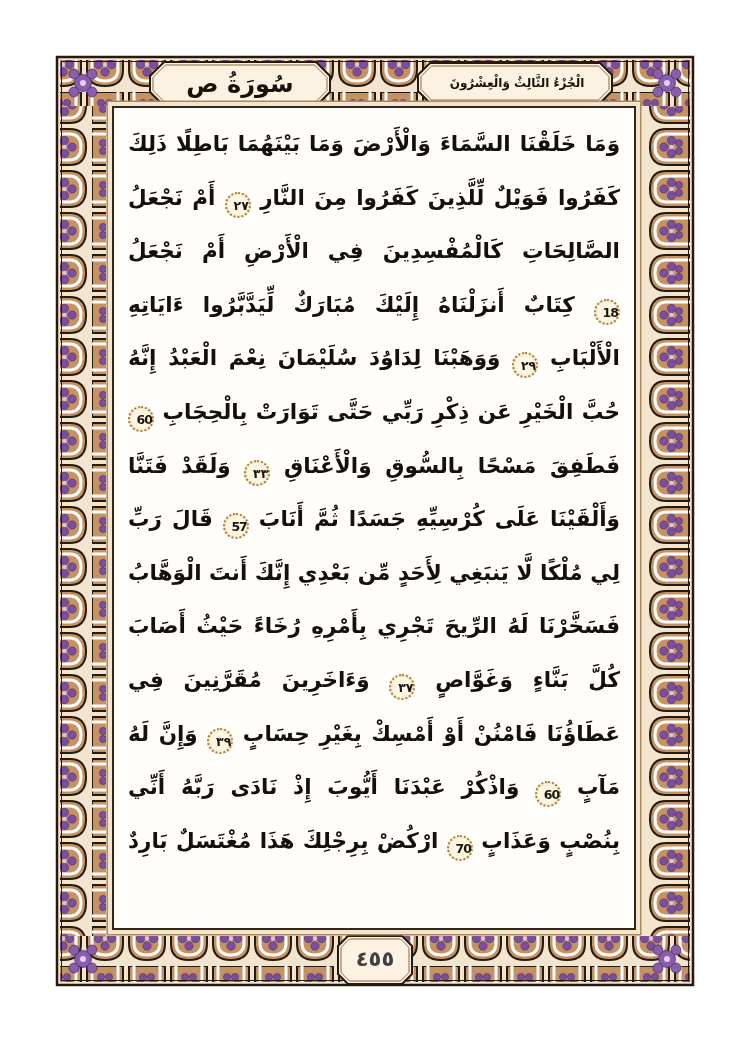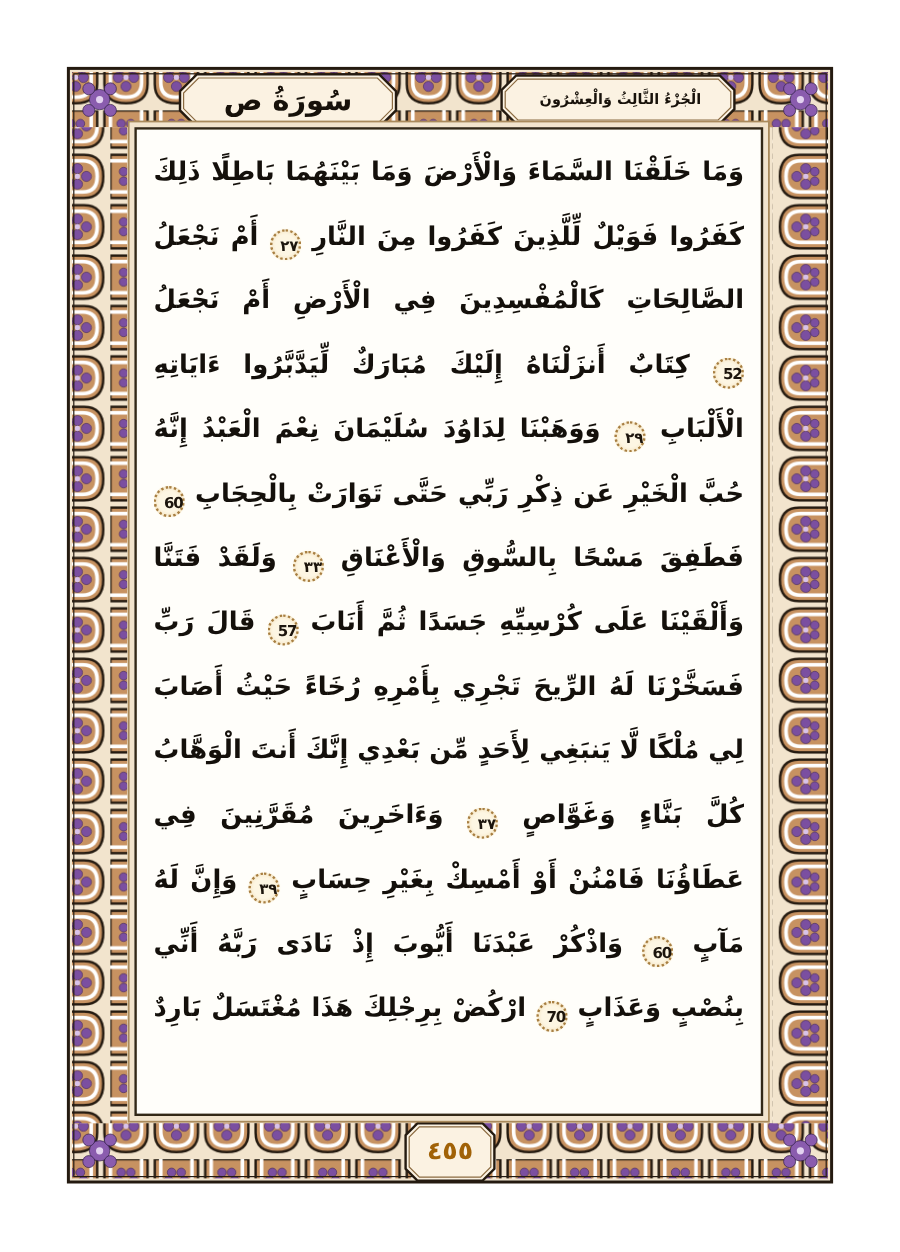--- a/index.html
+++ b/index.html
@@ -9,21 +9,21 @@
   }
   .frame-svg{position:absolute;left:0;top:0;width:750px;height:1043px;}
   .cartouche-label{
     position:absolute;text-align:center;color:#17110a;font-weight:bold;
     font-family:"DejaVu Sans",sans-serif;direction:rtl;white-space:nowrap;overflow:hidden;
   }
   .juz-label{left:420px;top:63px;width:194px;height:40px;line-height:40px;font-size:12px;}
   .surah-label{left:150px;top:62px;width:180px;height:44px;line-height:44px;font-size:24px;}
   .page-number{
     position:absolute;left:338px;top:936px;width:74px;height:48px;line-height:46px;
-    text-align:center;font-size:21px;font-weight:bold;color:#a16207;
+    text-align:center;font-size:21px;font-weight:bold;color:#404040;
   }
   .textbox{
     position:absolute;left:112px;top:106px;width:524px;height:824px;box-sizing:border-box;
     background:#fffefa;border:2px solid #332817;
     box-shadow:0 0 0 4px #f2e4cd,0 0 0 5.5px #a98a5c;
     padding:9px 14px 7px 14px;
   }
   .qlines{width:100%;height:100%;}
   .qline{
     height:53.6px;line-height:53.6px;overflow:hidden;
@@ -162,27 +162,27 @@
   </svg>
 
   <div class="cartouche-label juz-label">الْجُزْءُ الثَّالِثُ وَالْعِشْرُونَ</div>
   <div class="cartouche-label surah-label">سُورَةُ ص</div>
 
   <div class="textbox">
     <div class="qlines" id="qlines">
         <div class="qline"><span>وَمَا خَلَقْنَا السَّمَاءَ وَالْأَرْضَ وَمَا بَيْنَهُمَا بَاطِلًا ذَلِكَ ظَنُّ الَّذِينَ</span></div>
         <div class="qline"><span>كَفَرُوا فَوَيْلٌ لِّلَّذِينَ كَفَرُوا مِنَ النَّارِ</span> <span class="vbadge">٢٧</span> <span>أَمْ نَجْعَلُ الَّذِينَ ءَامَنُوا وَعَمِلُوا</span></div>
         <div class="qline"><span>الصَّالِحَاتِ كَالْمُفْسِدِينَ فِي الْأَرْضِ أَمْ نَجْعَلُ الْمُتَّقِينَ كَالْفُجَّارِ</span></div>
-        <div class="qline"><span class="vbadge">52</span> <span>كِتَابٌ أَنزَلْنَاهُ إِلَيْكَ مُبَارَكٌ لِّيَدَّبَّرُوا ءَايَاتِهِ وَلِيَتَذَكَّرَ أُولُوا</span></div>
+        <div class="qline"><span class="vbadge">18</span> <span>كِتَابٌ أَنزَلْنَاهُ إِلَيْكَ مُبَارَكٌ لِّيَدَّبَّرُوا ءَايَاتِهِ وَلِيَتَذَكَّرَ أُولُوا</span></div>
         <div class="qline"><span>الْأَلْبَابِ</span> <span class="vbadge">٢٩</span> <span>وَوَهَبْنَا لِدَاوُدَ سُلَيْمَانَ نِعْمَ الْعَبْدُ إِنَّهُ أَوَّابٌ</span></div>
         <div class="qline"><span>حُبَّ الْخَيْرِ عَن ذِكْرِ رَبِّي حَتَّى تَوَارَتْ بِالْحِجَابِ</span> <span class="vbadge">60</span> </div>
         <div class="qline"><span>فَطَفِقَ مَسْحًا بِالسُّوقِ وَالْأَعْنَاقِ</span> <span class="vbadge">٣٣</span> <span>وَلَقَدْ فَتَنَّا سُلَيْمَانَ</span></div>
         <div class="qline"><span>وَأَلْقَيْنَا عَلَى كُرْسِيِّهِ جَسَدًا ثُمَّ أَنَابَ</span> <span class="vbadge">57</span> <span>قَالَ رَبِّ اغْفِرْ لِي وَهَبْ</span></div>
+        <div class="qline"><span>لِي مُلْكًا لَّا يَنبَغِي لِأَحَدٍ مِّن بَعْدِي إِنَّكَ أَنتَ الْوَهَّابُ</span> </div>
         <div class="qline"><span>فَسَخَّرْنَا لَهُ الرِّيحَ تَجْرِي بِأَمْرِهِ رُخَاءً حَيْثُ أَصَابَ</span>  </div>
-        <div class="qline"><span>لِي مُلْكًا لَّا يَنبَغِي لِأَحَدٍ مِّن بَعْدِي إِنَّكَ أَنتَ الْوَهَّابُ</span> </div>
         <div class="qline"><span>كُلَّ بَنَّاءٍ وَغَوَّاصٍ</span> <span class="vbadge">٣٧</span> <span>وَءَاخَرِينَ مُقَرَّنِينَ فِي الْأَصْفَادِ</span>  </div>
         <div class="qline"><span>عَطَاؤُنَا فَامْنُنْ أَوْ أَمْسِكْ بِغَيْرِ حِسَابٍ</span> <span class="vbadge">٣٩</span> <span>وَإِنَّ لَهُ عِندَنَا لَزُلْفَى وَحُسْنَ</span></div>
         <div class="qline"><span>مَآبٍ</span> <span class="vbadge">60</span> <span>وَاذْكُرْ عَبْدَنَا أَيُّوبَ إِذْ نَادَى رَبَّهُ أَنِّي مَسَّنِيَ الشَّيْطَانُ</span></div>
         <div class="qline"><span>بِنُصْبٍ وَعَذَابٍ</span> <span class="vbadge">70</span> <span>ارْكُضْ بِرِجْلِكَ هَذَا مُغْتَسَلٌ بَارِدٌ وَشَرَابٌ</span> </div>
       </div>
   </div>
 
   <div class="page-number">٤٥٥</div>
 
 </div>

